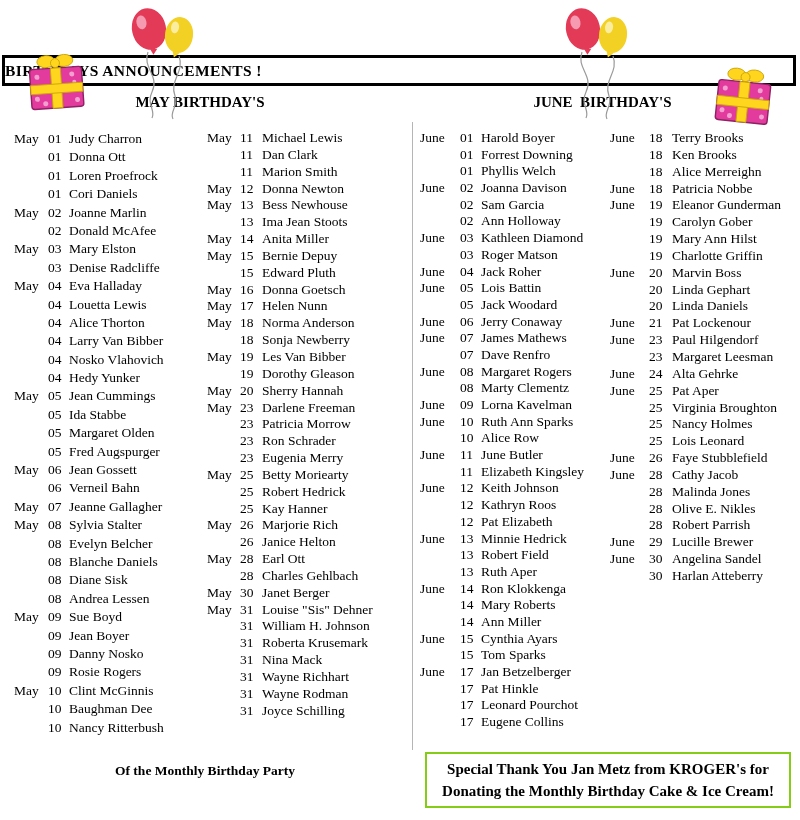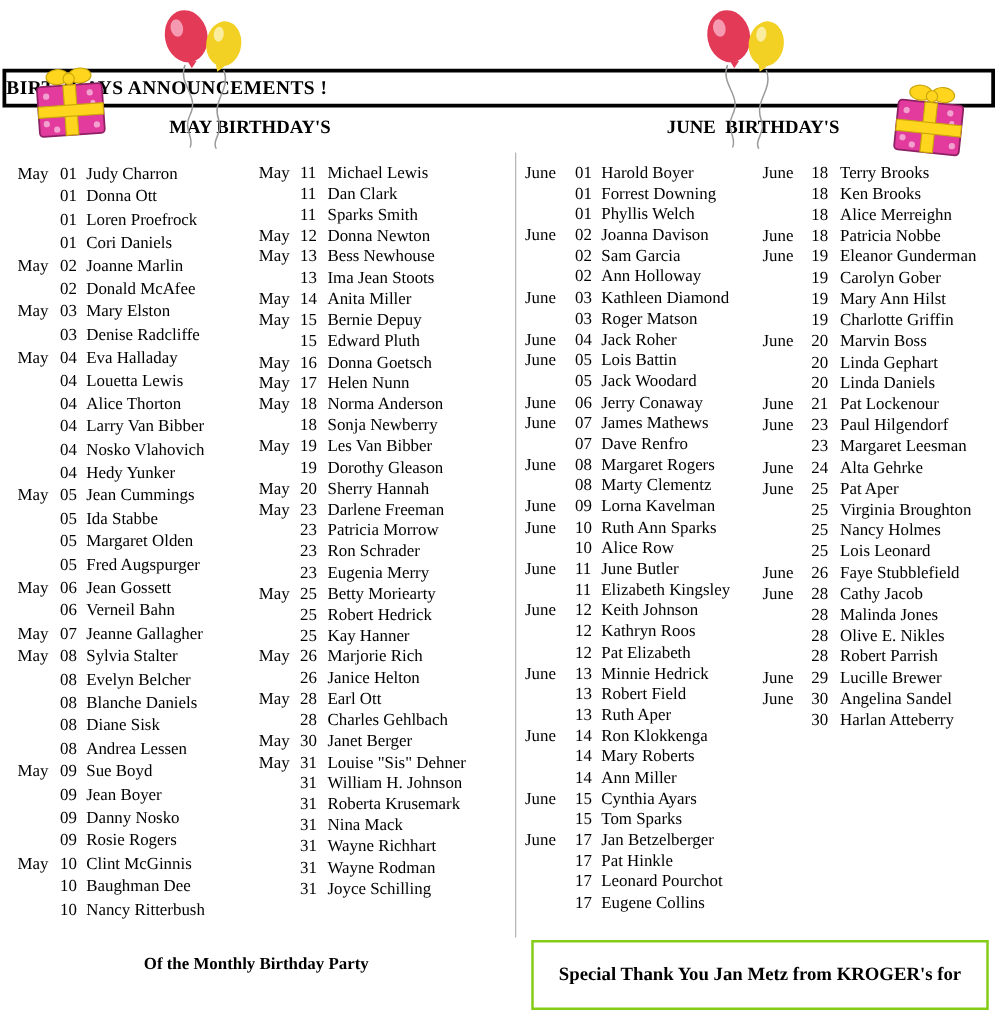--- a/index.html
+++ b/index.html
@@ -346,21 +346,21 @@
 
       <div class="entry">
         <span class="month"></span>
         <span class="day">11</span>
         <span class="name">Dan Clark</span>
       </div>
 
       <div class="entry">
         <span class="month"></span>
         <span class="day">11</span>
-        <span class="name">Sparks Smith</span>
+        <span class="name">Marion Smith</span>
       </div>
 
       <div class="entry">
         <span class="month">May</span>
         <span class="day">12</span>
         <span class="name">Donna Newton</span>
       </div>
 
       <div class="entry">
         <span class="month">May</span>
@@ -932,15 +932,16 @@
         <span class="name">Harlan Atteberry</span>
       </div>
     </div>
 
   <div class="sponsor">
     <div class="sponsor-subtitle">Of the Monthly Birthday Party</div>
   </div>
 
   <div class="thanks-box">
     <div>Special Thank You Jan Metz from KROGER's for</div>
+    <div>Donating the Monthly Birthday Cake &amp; Ice Cream!</div>
   </div>
 
 </div>
 
 </body></html>

